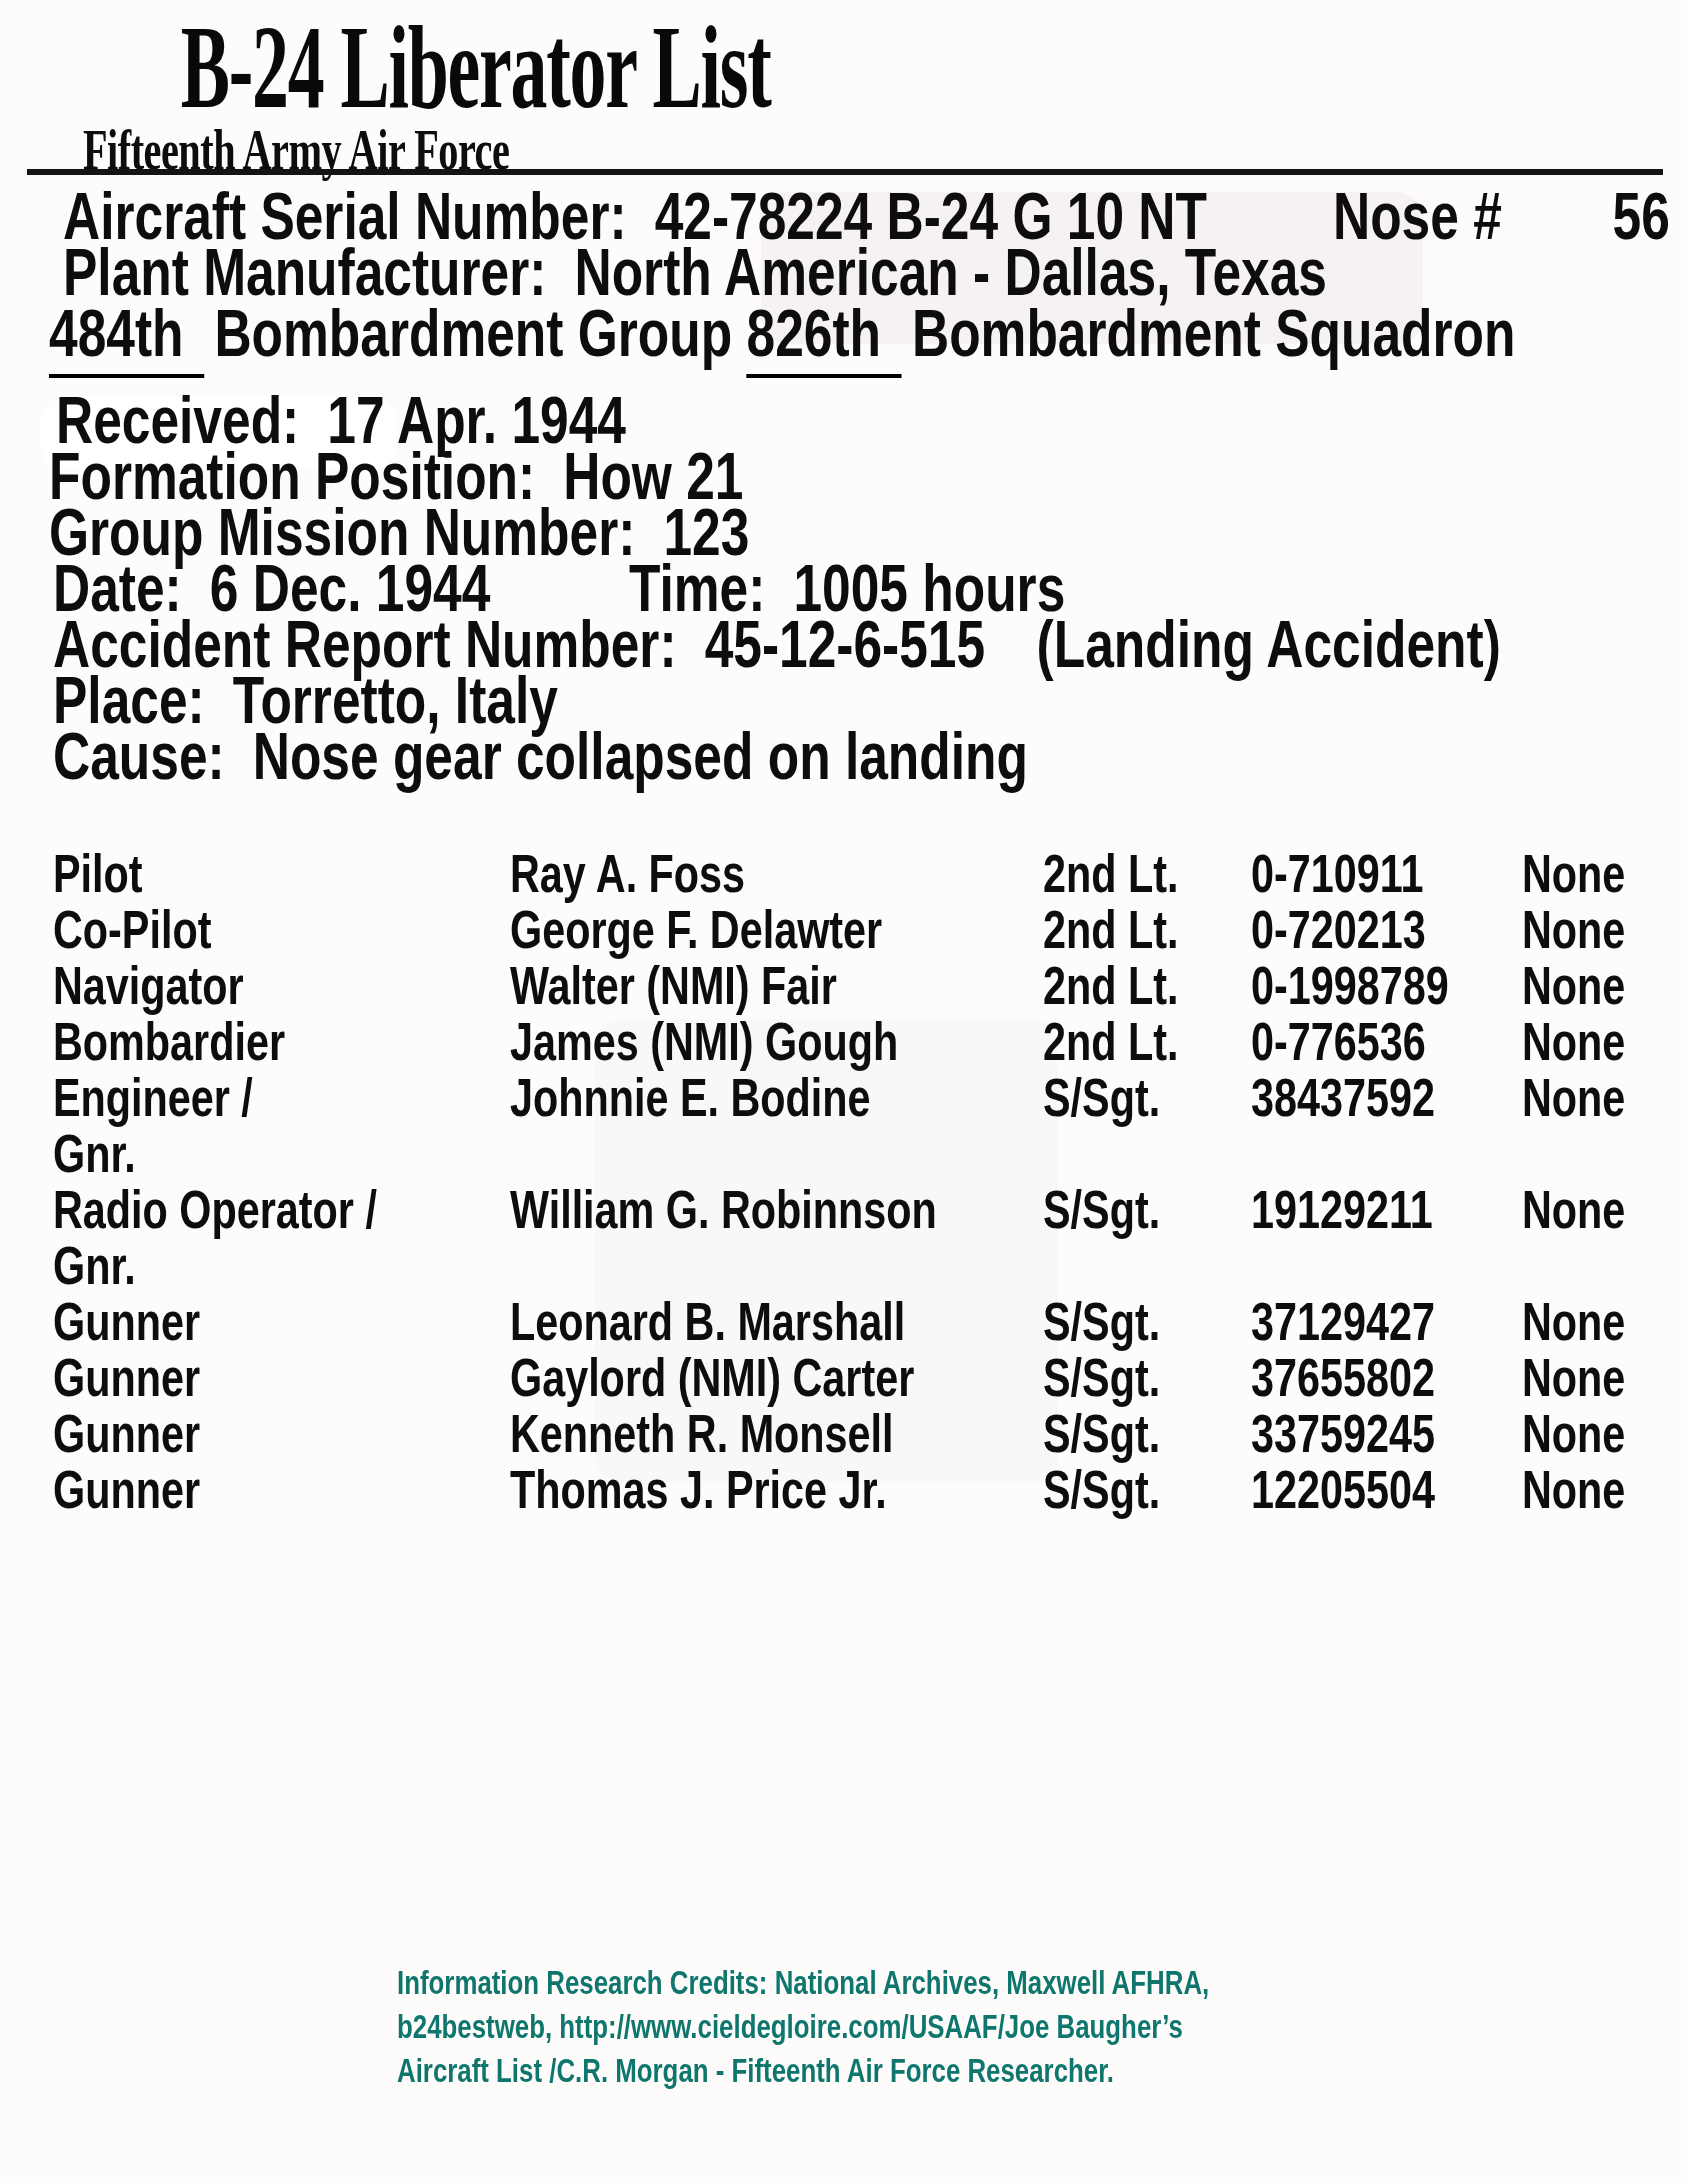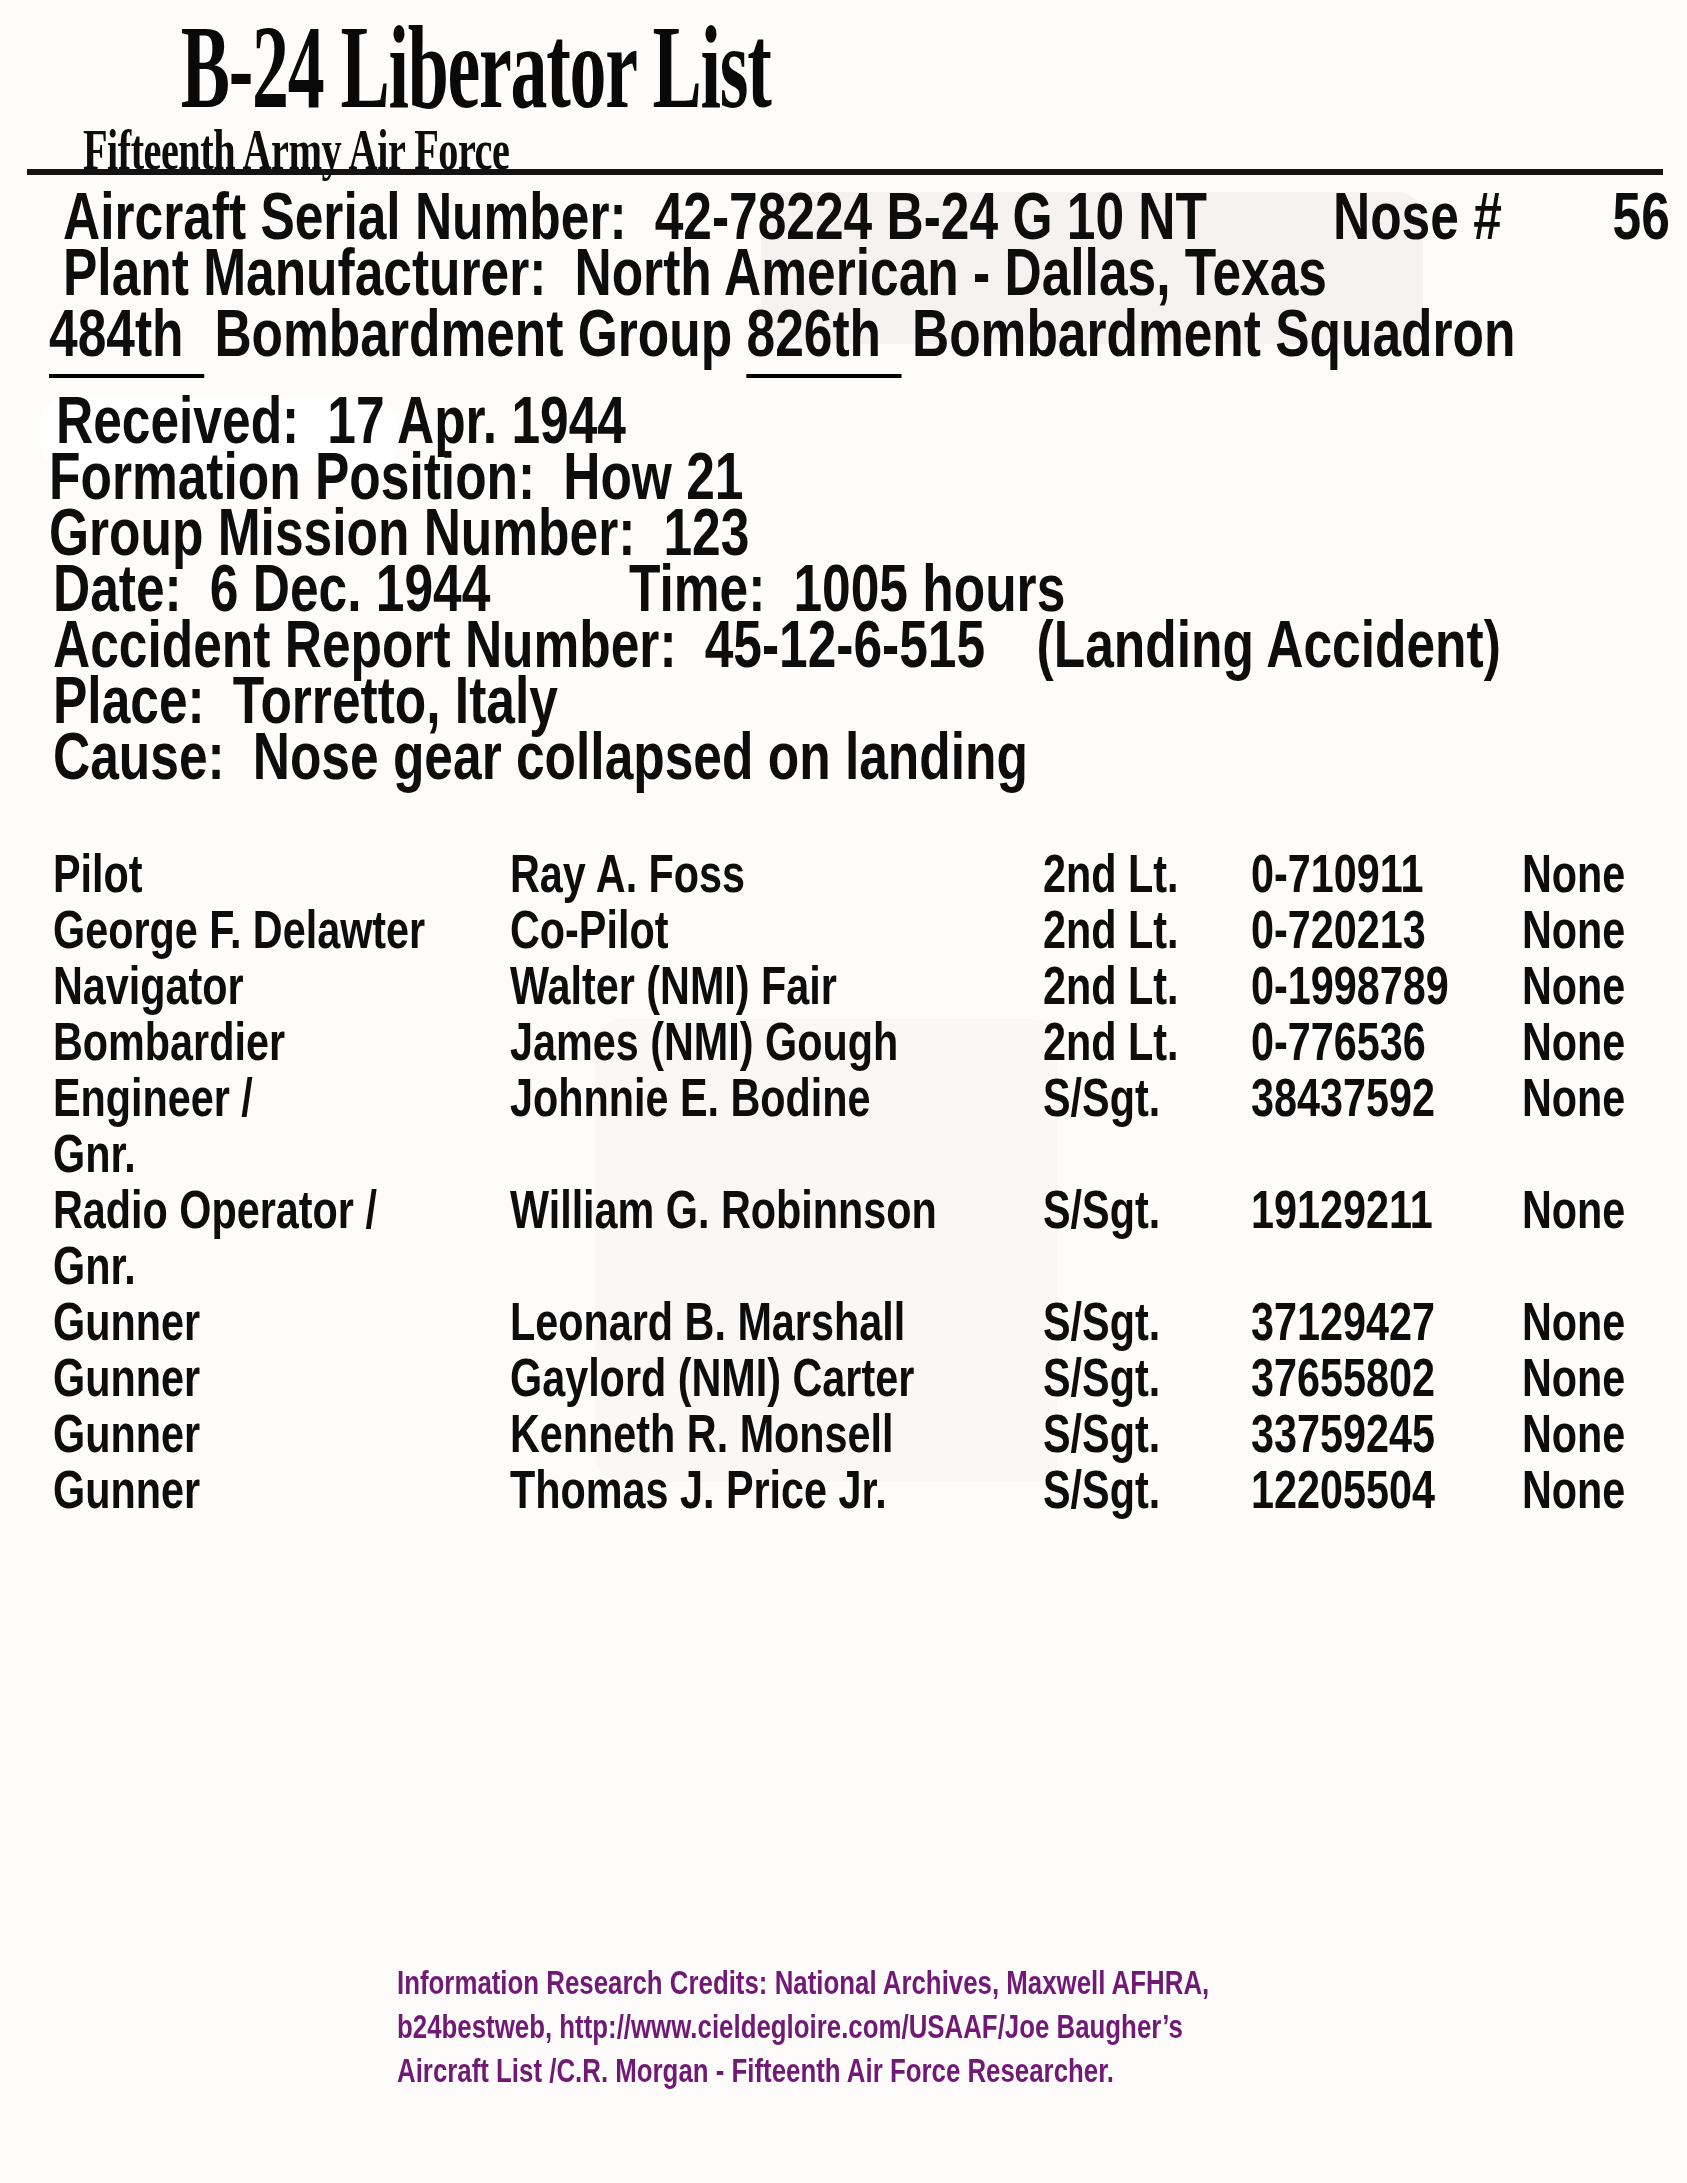--- a/index.html
+++ b/index.html
@@ -92,21 +92,21 @@
   }
   .crow .cell { white-space: nowrap; }
 
   
   .credits {
     position: absolute;
     left: 397px;
     top: 1960px;
     font-size: 34px;
     line-height: 44px;
-    color: #701a75;
+    color: #0f766e;
   }
   .credits .cond { transform: scaleX(0.76); }
 </style>
 </head>
 <body>
 
 <div class="page">
 
   <div class="artifact a1"></div>
   <div class="artifact a2"></div>
@@ -169,22 +169,22 @@
 
     <div class="crow">
       <div class="cell"><span class="cond">Pilot</span></div>
       <div class="cell"><span class="cond">Ray A. Foss</span></div>
       <div class="cell"><span class="cond">2nd Lt.</span></div>
       <div class="cell"><span class="cond">0-710911</span></div>
       <div class="cell"><span class="cond">None</span></div>
     </div>
 
     <div class="crow">
+      <div class="cell"><span class="cond">Co-Pilot</span></div>
       <div class="cell"><span class="cond">George F. Delawter</span></div>
-      <div class="cell"><span class="cond">Co-Pilot</span></div>
       <div class="cell"><span class="cond">2nd Lt.</span></div>
       <div class="cell"><span class="cond">0-720213</span></div>
       <div class="cell"><span class="cond">None</span></div>
     </div>
 
     <div class="crow">
       <div class="cell"><span class="cond">Navigator</span></div>
       <div class="cell"><span class="cond">Walter (NMI) Fair</span></div>
       <div class="cell"><span class="cond">2nd Lt.</span></div>
       <div class="cell"><span class="cond">0-1998789</span></div>

